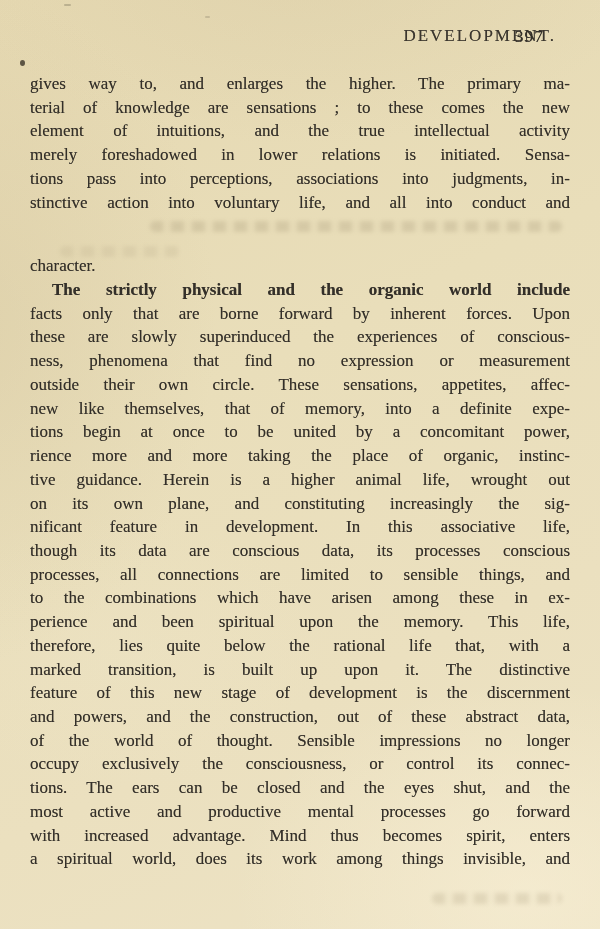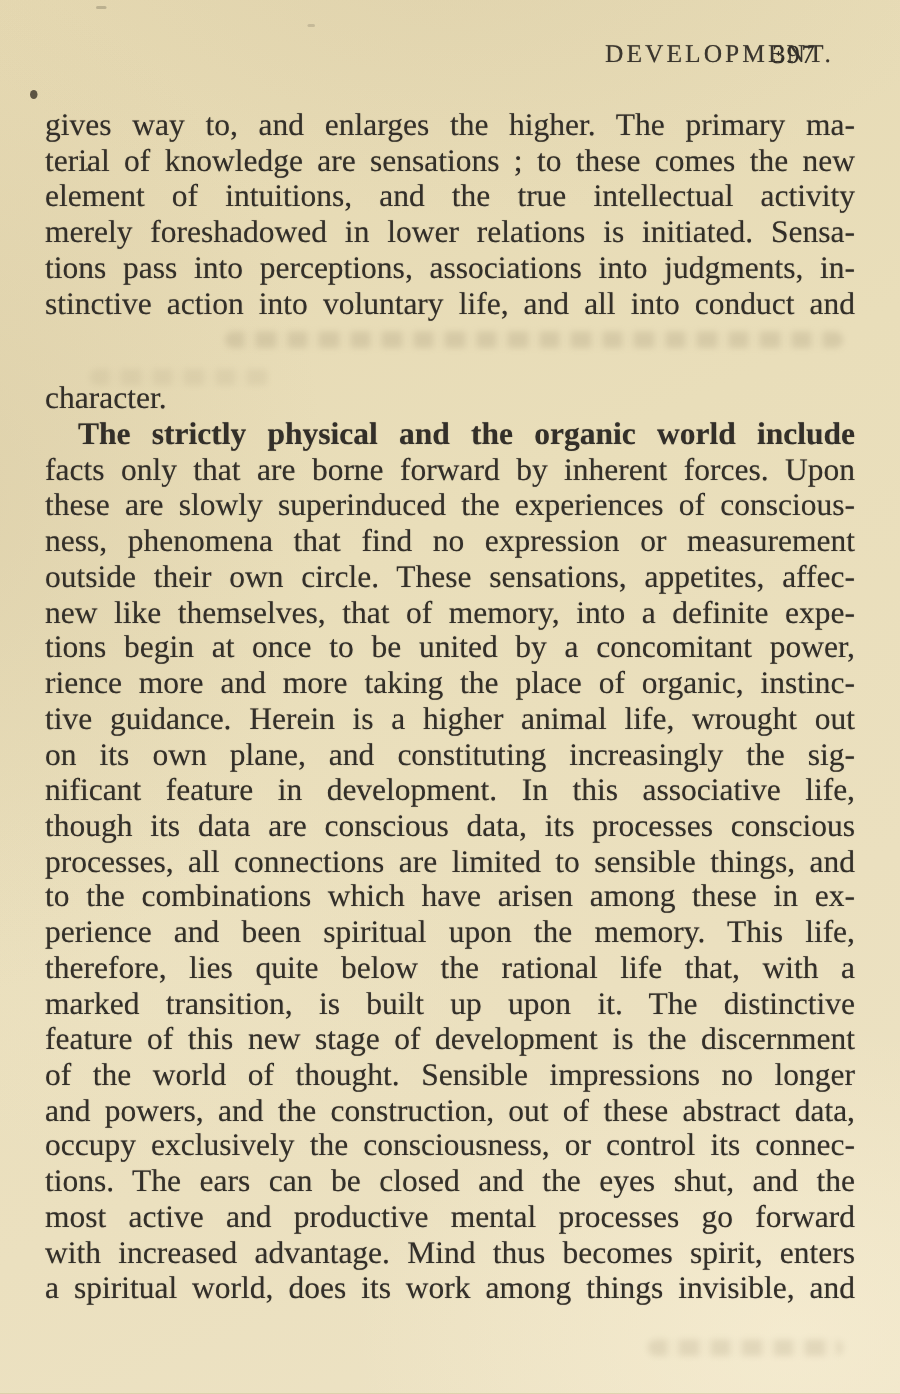--- a/index.html
+++ b/index.html
@@ -53,21 +53,21 @@
   }
 
   
   #page-body {
     position: absolute;
     top: 72px;
     left: 30px;
     width: 540px;
   }
   .line {
-    font-size: 21px;
+    font-size: 17px;
     line-height: 23.72px;
     text-align: justify;
     text-align-last: justify;
     word-spacing: 0.5px;
     white-space: normal;
     text-shadow: 0 0 0.6px rgba(46,42,35,0.5);
   }
   .line.last {
     text-align-last: left;
     margin-top: 40px;
@@ -132,22 +132,22 @@
       <div class="line">tive guidance. Herein is a higher animal life, wrought out</div>
       <div class="line">on its own plane, and constituting increasingly the sig-</div>
       <div class="line">nificant feature in development. In this associative life,</div>
       <div class="line">though its data are conscious data, its processes conscious</div>
       <div class="line">processes, all connections are limited to sensible things, and</div>
       <div class="line">to the combinations which have arisen among these in ex-</div>
       <div class="line">perience and been spiritual upon the memory. This life,</div>
       <div class="line">therefore, lies quite below the rational life that, with a</div>
       <div class="line">marked transition, is built up upon it. The distinctive</div>
       <div class="line">feature of this new stage of development is the discernment</div>
+      <div class="line">and powers, and the construction, out of these abstract data,</div>
       <div class="line">of the world of thought. Sensible impressions no longer</div>
-      <div class="line">and powers, and the construction, out of these abstract data,</div>
       <div class="line">occupy exclusively the consciousness, or control its connec-</div>
       <div class="line">tions. The ears can be closed and the eyes shut, and the</div>
       <div class="line">most active and productive mental processes go forward</div>
       <div class="line">with increased advantage. Mind thus becomes spirit, enters</div>
       <div class="line">a spiritual world, does its work among things invisible, and</div>
     </div>
 
   <div class="ghost" id="ghost-line-1"></div>
   <div class="ghost" id="ghost-line-2"></div>
   <div class="ghost" id="ghost-line-3"></div>

